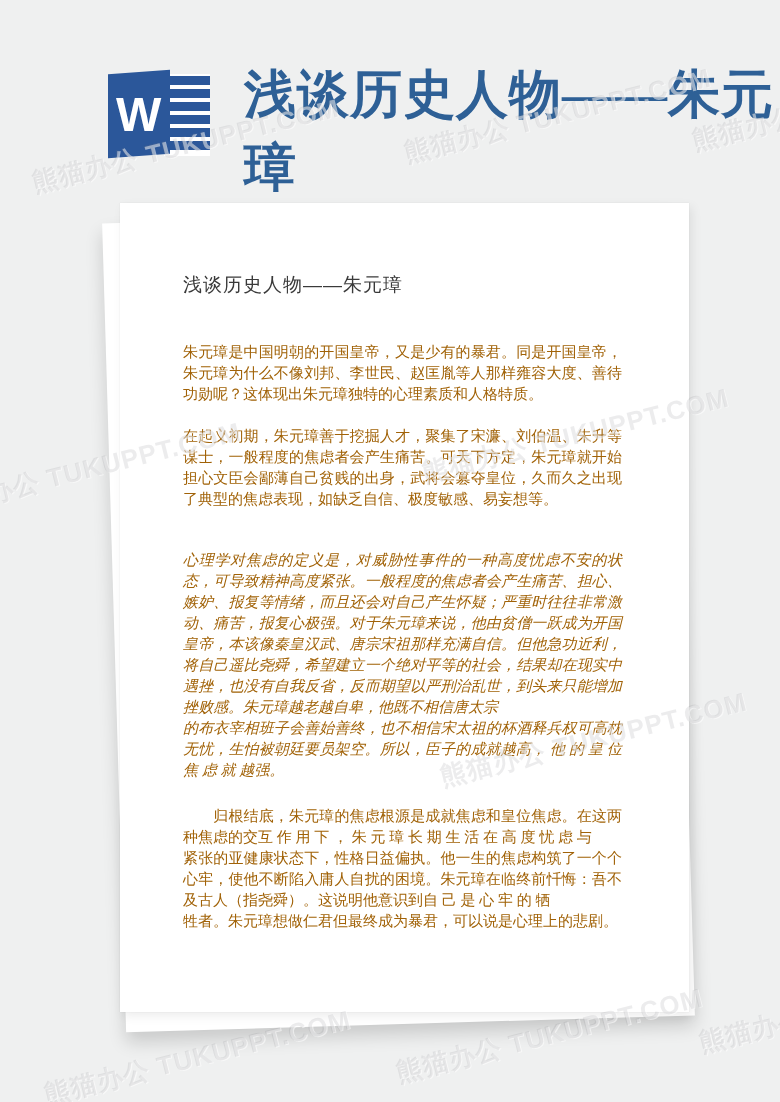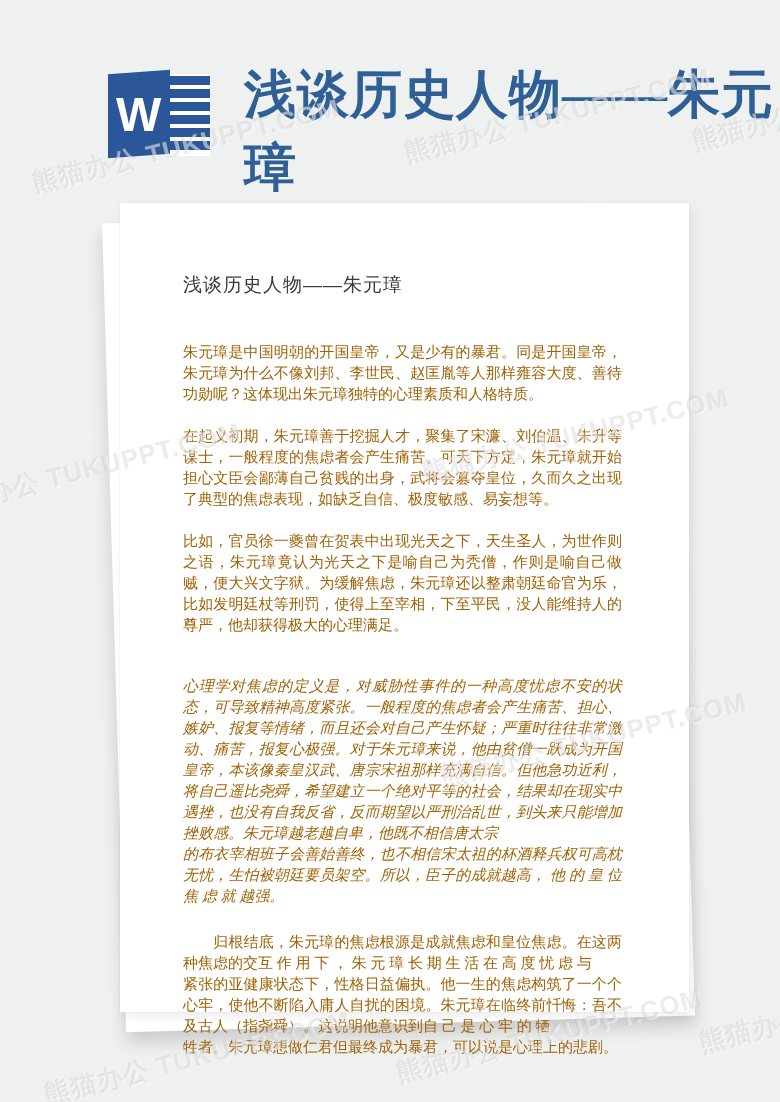--- a/index.html
+++ b/index.html
@@ -134,21 +134,20 @@
     <h1 class="big-title">浅谈历史人物——朱元璋</h1>
   </header>
 
   <div class="paper back"></div>
 
   <div class="paper front">
     <h2 class="doc-title">浅谈历史人物——朱元璋</h2>
     <div class="doc-body">
       <p>朱元璋是中国明朝的开国皇帝，又是少有的暴君。同是开国皇帝，朱元璋为什么不像刘邦、李世民、赵匡胤等人那样雍容大度、善待功勋呢？这体现出朱元璋独特的心理素质和人格特质。</p>
       <p>在起义初期，朱元璋善于挖掘人才，聚集了宋濂、刘伯温、朱升等谋士，一般程度的焦虑者会产生痛苦。可天下方定，朱元璋就开始担心文臣会鄙薄自己贫贱的出身，武将会篡夺皇位，久而久之出现了典型的焦虑表现，如缺乏自信、极度敏感、易妄想等。</p>
-      <p>比如，官员徐一夔曾在贺表中出现光天之下，天生圣人，为世作则之语，朱元璋竟认为光天之下是喻自己为秃僧，作则是喻自己做贼，便大兴文字狱。为缓解焦虑，朱元璋还以整肃朝廷命官为乐，比如发明廷杖等刑罚，使得上至宰相，下至平民，没人能维持人的尊严，他却获得极大的心理满足。</p>
       <p class="gap-lg">心理学对焦虑的定义是，对威胁性事件的一种高度忧虑不安的状态，可导致精神高度紧张。一般程度的焦虑者会产生痛苦、担心、嫉妒、报复等情绪，而且还会对自己产生怀疑；严重时往往非常激动、痛苦，报复心极强。对于朱元璋来说，他由贫僧一跃成为开国皇帝，本该像秦皇汉武、唐宗宋祖那样充满自信。但他急功近利，将自己遥比尧舜，希望建立一个绝对平等的社会，结果却在现实中遇挫，也没有自我反省，反而期望以严刑治乱世，到头来只能增加挫败感。朱元璋越老越自卑，他既不相信唐太宗
 的布衣宰相班子会善始善终，也不相信宋太祖的杯酒释兵权可高枕无忧，生怕被朝廷要员架空。所以，臣子的成就越高， 他 的 皇 位 焦 虑 就 越强。</p>
       <p class="gap-md">　　归根结底，朱元璋的焦虑根源是成就焦虑和皇位焦虑。在这两种焦虑的交互 作 用 下 ， 朱 元 璋 长 期 生 活 在 高 度 忧 虑 与
 紧张的亚健康状态下，性格日益偏执。他一生的焦虑构筑了一个个心牢，使他不断陷入庸人自扰的困境。朱元璋在临终前忏悔：吾不及古人（指尧舜）。这说明他意识到自 己 是 心 牢 的 牺
 牲者。朱元璋想做仁君但最终成为暴君，可以说是心理上的悲剧。</p>
     </div>
   </div>
 
 </div>
 

